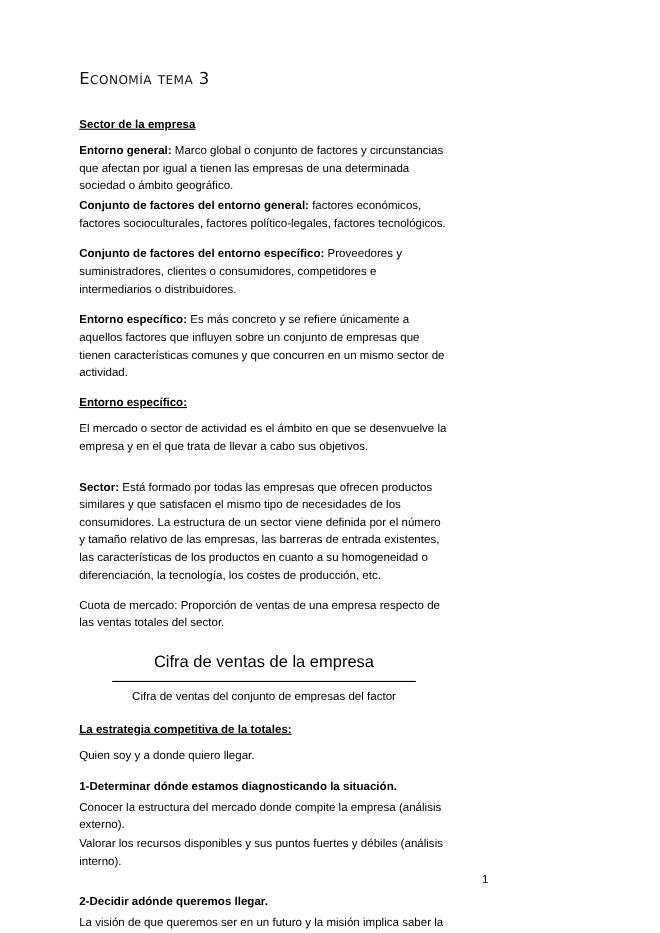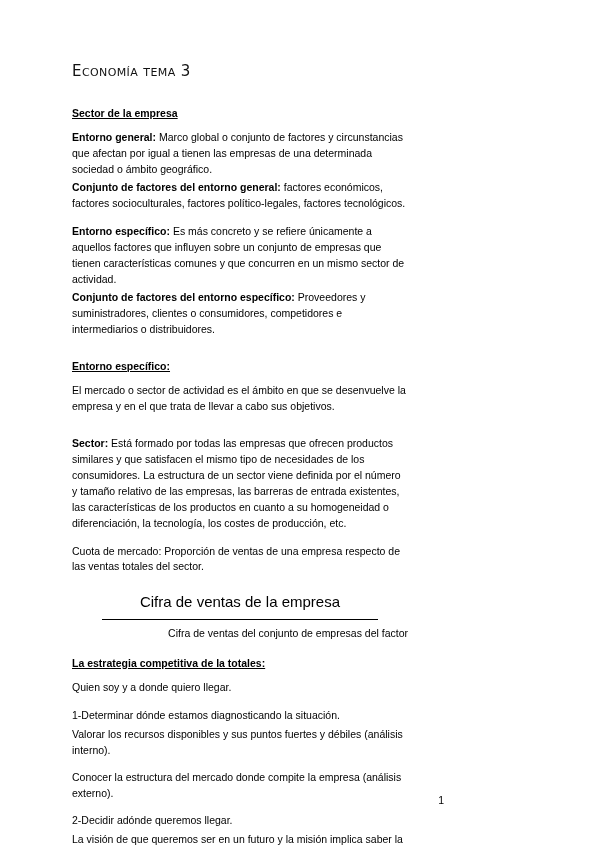--- a/index.html
+++ b/index.html
@@ -61,25 +61,24 @@
   }
   .frac-line {
     height: 1px;
     background: #000;
     width: 276px;
     margin: 0 auto 6px auto;
   }
   .frac-den {
     font-size: 10.5px;
     line-height: 1.5;
-    text-align: right;
   }
   .subhead {
     font-size: 10.5px;
-    font-weight: normal;
+    font-weight: bold;
     margin: 0 0 3px 0;
     line-height: 1.5;
   }
   .spacer-sm { height: 9px; }
   .page-number {
     position: absolute;
     right: 72px;
     bottom: 42px;
     font-size: 10.5px;
     color: #000;
@@ -91,23 +90,23 @@
 <div class="page">
 
   <h1 class="doc-title">Economía tema 3</h1>
 
   <div class="h-underline">Sector de la empresa</div>
 
   <p class="para tight"><span class="b">Entorno general:</span><span> Marco global o conjunto de factores y circunstancias que afectan por igual a tienen las empresas de una determinada sociedad o ámbito geográfico.</span></p>
 
   <p class="para"><span class="b">Conjunto de factores del entorno general:</span><span> factores económicos, factores socioculturales, factores político-legales, factores tecnológicos.</span></p>
 
+  <p class="para"><span class="b">Conjunto de factores del entorno específico:</span><span> Proveedores y suministradores, clientes o consumidores, competidores e intermediarios o distribuidores.</span></p>
+
   <p class="para tight"><span class="b">Entorno específico:</span><span> Es más concreto y se refiere únicamente a aquellos factores que influyen sobre un conjunto de empresas que tienen características comunes y que concurren en un mismo sector de actividad.</span></p>
-
-  <p class="para"><span class="b">Conjunto de factores del entorno específico:</span><span> Proveedores y suministradores, clientes o consumidores, competidores e intermediarios o distribuidores.</span></p>
 
   <div class="spacer-sm"></div>
 
   <div class="h-underline">Entorno específico:</div>
 
   <p class="para">El mercado o sector de actividad es el ámbito en que se desenvuelve la empresa y en el que trata de llevar a cabo sus objetivos.</p>
 
   <div class="spacer-sm"></div>
 
   <p class="para"><span class="b">Sector:</span><span> Está formado por todas las empresas que ofrecen productos similares y que satisfacen el mismo tipo de necesidades de los consumidores. La estructura de un sector viene definida por el número y tamaño relativo de las empresas, las barreras de entrada existentes, las características de los productos en cuanto a su homogeneidad o diferenciación, la tecnología, los costes de producción, etc.</span></p>
@@ -118,22 +117,22 @@
     <div class="frac-num">Cifra de ventas de la empresa</div>
     <div class="frac-line"></div>
     <div class="frac-den">Cifra de ventas del conjunto de empresas del factor</div>
   </div>
 
   <div class="h-underline">La estrategia competitiva de la totales:</div>
 
   <p class="para">Quien soy y a donde quiero llegar.</p>
 
   <div class="subhead">1-Determinar dónde estamos diagnosticando la situación.</div>
+  <p class="para tight">Conocer la estructura del mercado donde compite la empresa (análisis externo).</p>
   <p class="para">Valorar los recursos disponibles y sus puntos fuertes y débiles (análisis interno).</p>
-  <p class="para tight">Conocer la estructura del mercado donde compite la empresa (análisis externo).</p>
 
   <div class="spacer-sm"></div>
 
   <div class="subhead">2-Decidir adónde queremos llegar.</div>
   <p class="para tight">La visión de que queremos ser en un futuro y la misión implica saber la razón de para qué existe la empresa.</p>
 
   <div class="spacer-sm"></div>
 
   <div class="subhead">9-Por donde queremos ir.</div>
   <p class="para">Elegir la estrategia competitiva de la empresa.</p>

